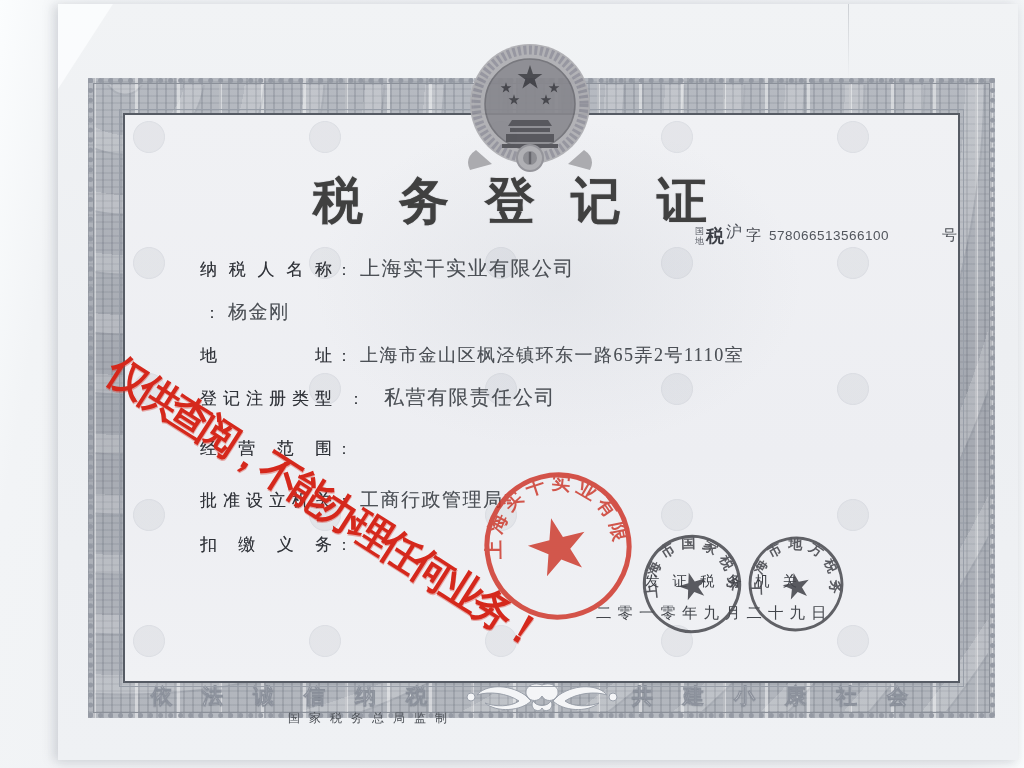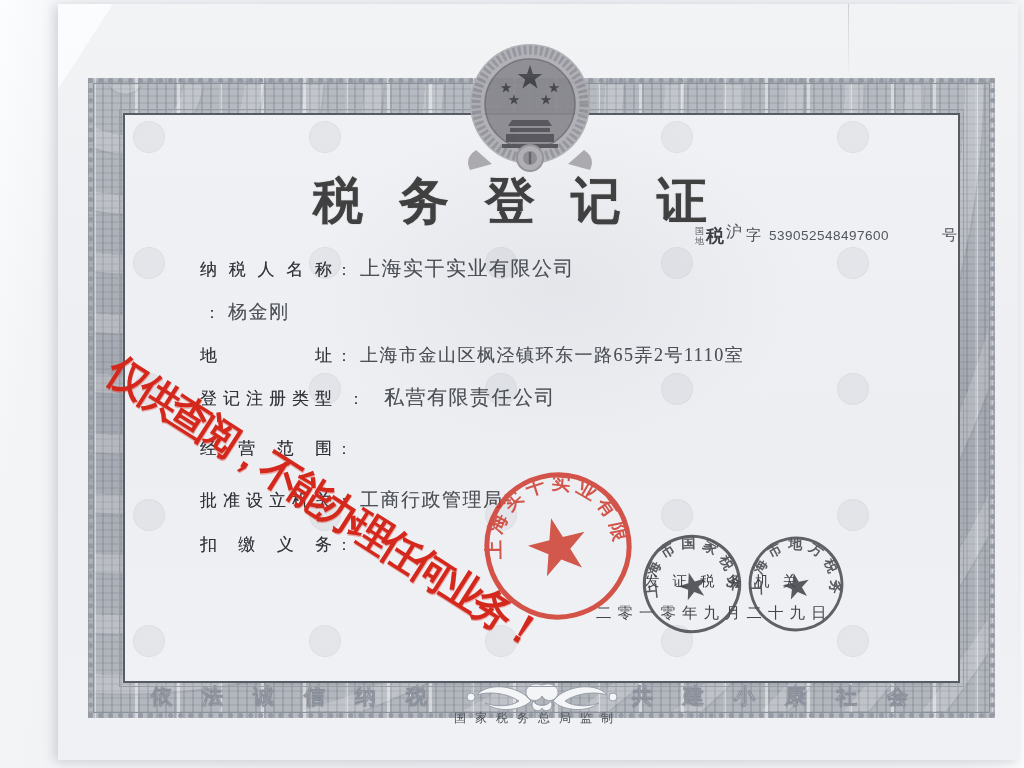--- a/index.html
+++ b/index.html
@@ -125,21 +125,21 @@
     position:absolute;left:645px;top:572px;z-index:5;
     font-size:14.5px;color:#3b3e44;letter-spacing:13px;white-space:nowrap;
   }
   .issue-date{
     position:absolute;left:596px;top:603px;z-index:5;
     font-size:15.5px;color:#43464c;letter-spacing:6px;white-space:nowrap;
   }
 
   .footer-note{
     position:absolute;left:288px;top:710px;width:500px;z-index:3;
-    text-align:center;font-size:12px;color:#4d5157;letter-spacing:9px;font-family:Liberation Mono, monospace;
+    font-size:12px;color:#4d5157;letter-spacing:9px;font-family:Liberation Mono, monospace;
   }
 </style>
 </head>
 <body>
 
 <div class="page">
   <div class="paper"></div>
   <div class="page-fold"></div>
   <div class="scan-crease"></div>
 
@@ -189,21 +189,21 @@
   <div class="cert-title">税务登记证</div>
 
   <div class="serial">
     <span class="stack">
       <span>国</span>
       <span>地</span>
     </span>
     <span class="tax">税</span>
     <span class="region">沪</span>
     <span class="zi">字</span>
-    <span class="num">539052548497600</span>
+    <span class="num">578066513566100</span>
     <span class="suffix">号</span>
   </div>
 
   <div class="frow" style="top:255px;">
     <span class="flabel">纳税人名称</span>
     <span class="fcolon">：</span>
     <span class="fvalue big">上海实干实业有限公司</span>
   </div>
 
   <div class="frow" style="top:299px;">

